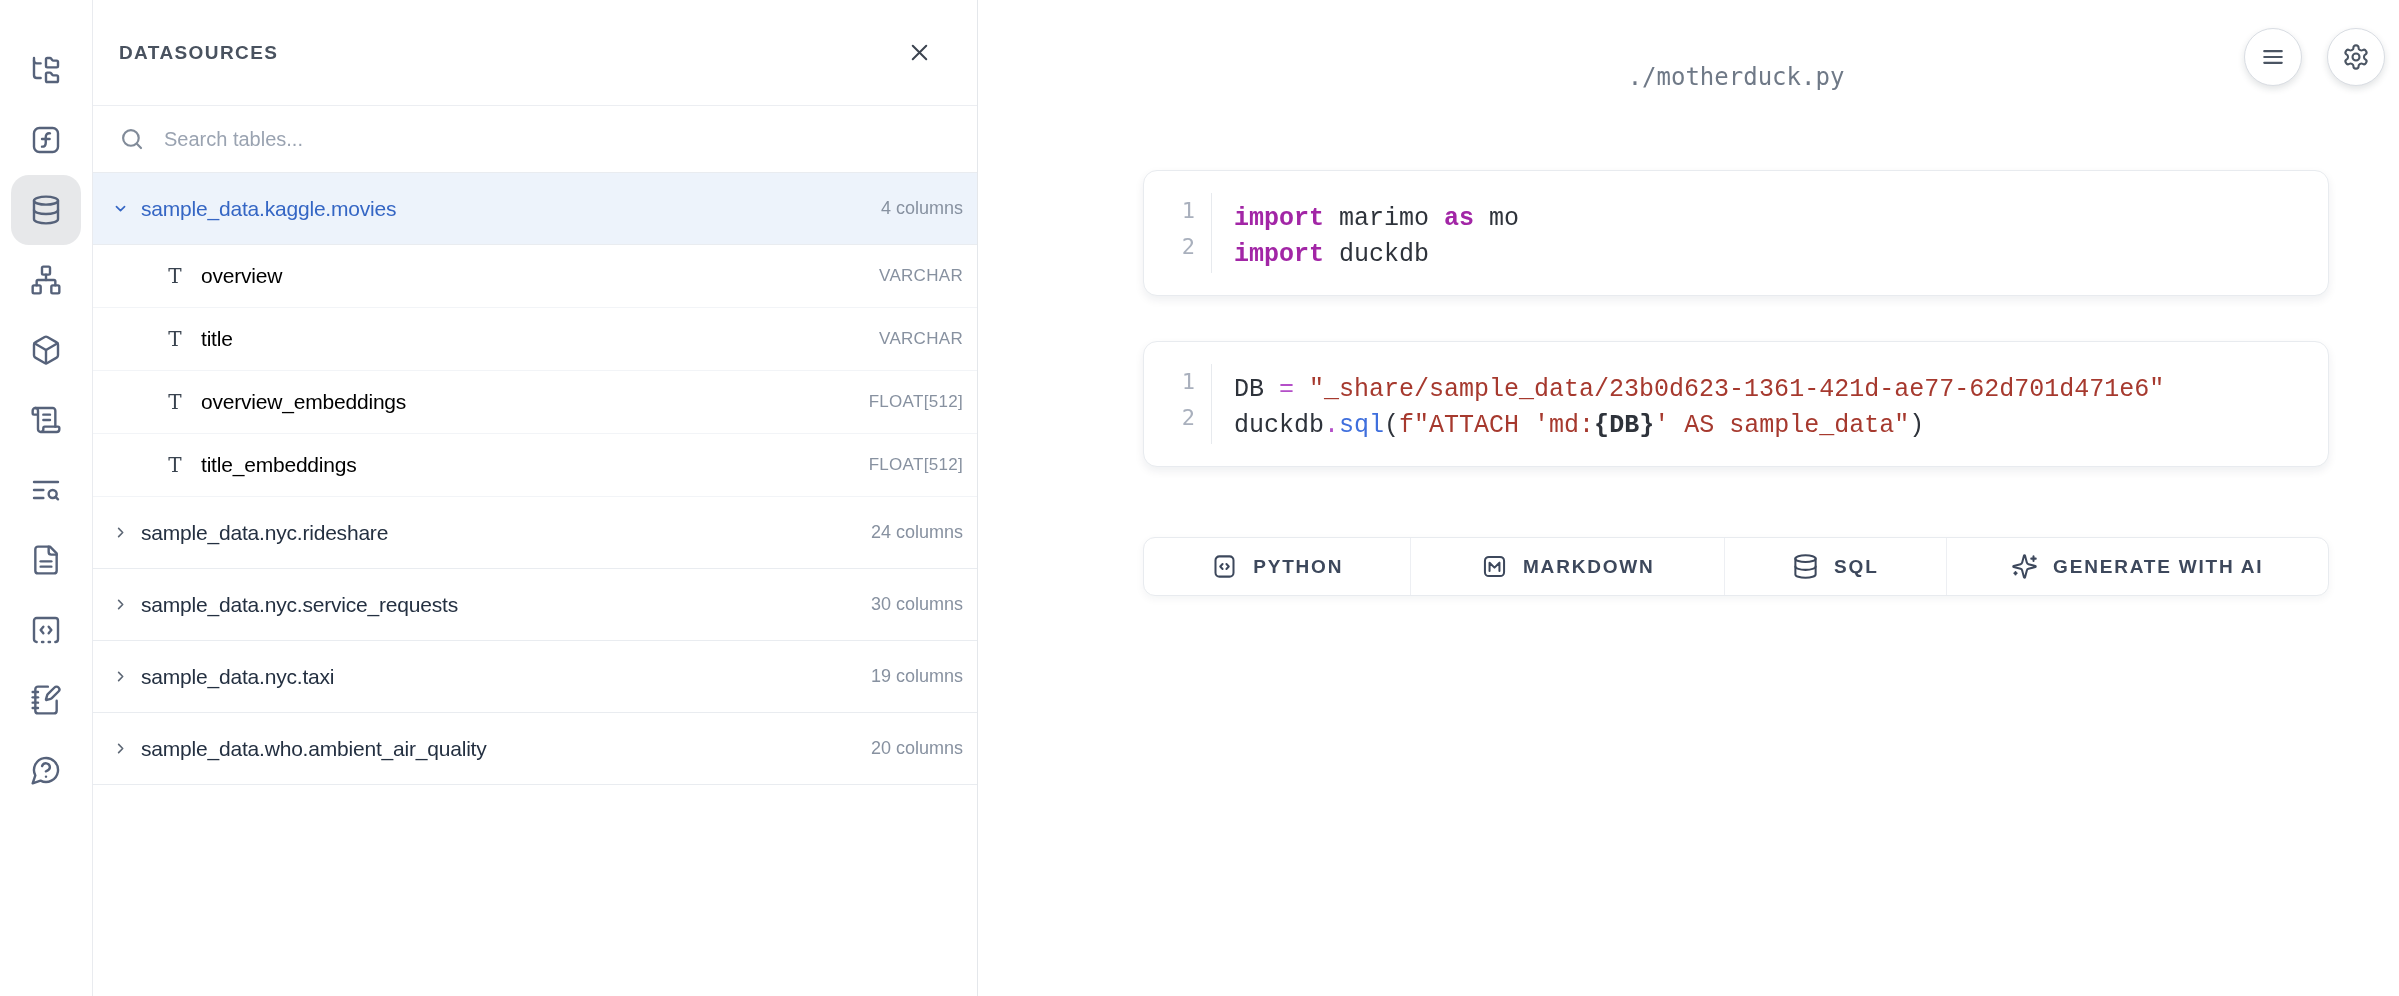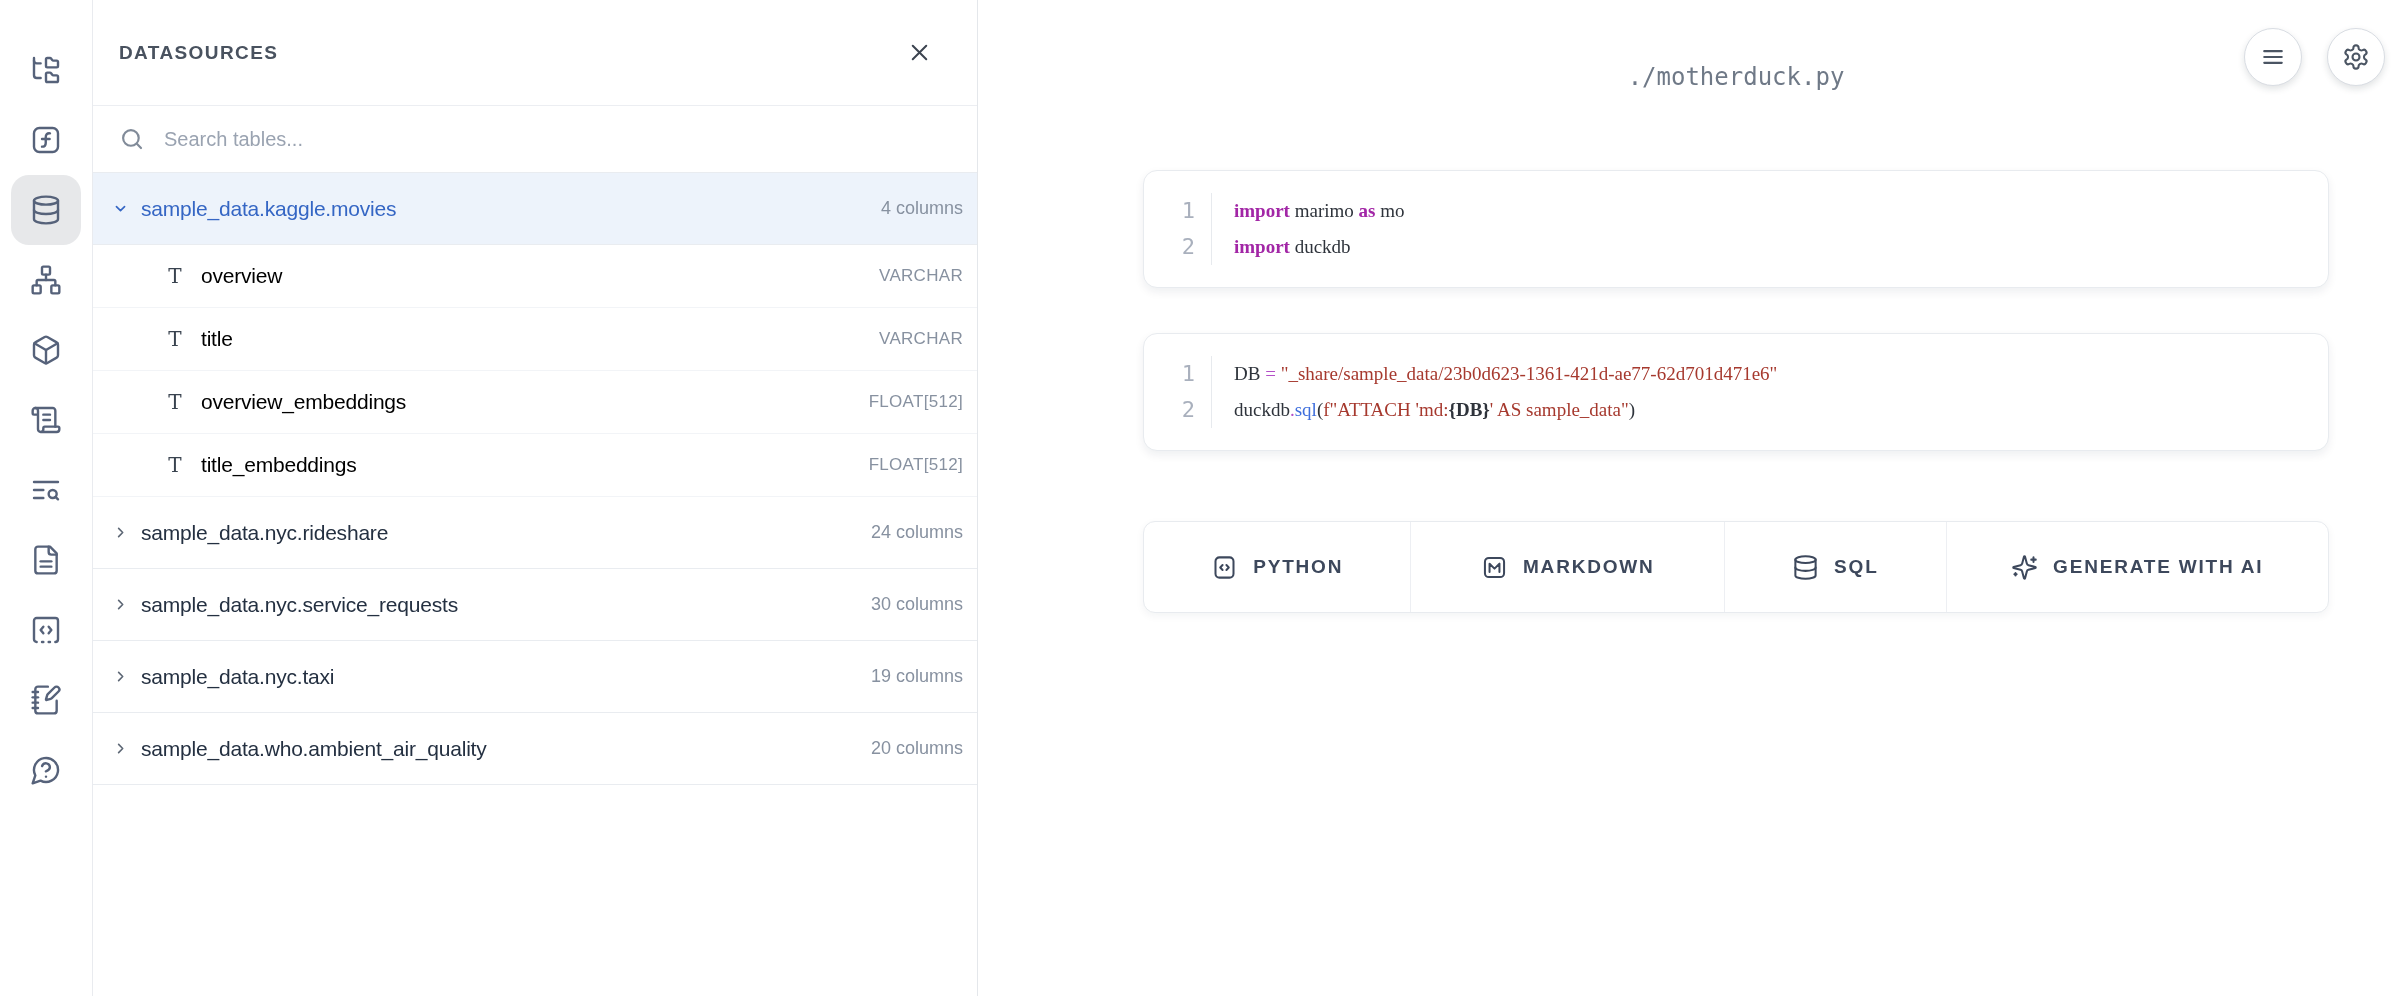--- a/index.html
+++ b/index.html
@@ -120,32 +120,32 @@
   .cell + .cell { margin-top:45px; }
   .gutter {
     flex:0 0 68px; width:68px; box-sizing:border-box;
     text-align:right; padding-right:16px;
     border-right:1px solid #e7eaee;
     font-family:"DejaVu Sans Mono", monospace;
     font-size:22px; line-height:36px; color:#a9b0bd;
   }
   .code {
     padding-left:22px; white-space:pre;
-    font-family:Liberation Serif, serif;
-    font-size:19px; line-height:36px; color:var(--code-plain);
+    font-family:Liberation Mono, monospace;
+    font-size:25px; line-height:36px; color:var(--code-plain);margin-top:8px;
   }
   .tok-kw     { color:var(--code-keyword); font-weight:700; }
   .tok-str    { color:var(--code-string); }
   .tok-fn     { color:var(--code-function); }
   .tok-op     { color:var(--code-operator); }
   .tok-plain  { color:var(--code-plain); }
   .tok-plainb { color:var(--code-plain); font-weight:700; }
 
   .add-bar {
-    margin-top:70px; height:92px; box-sizing:border-box;
+    margin-top:70px; height:59px; box-sizing:border-box;
     background:#fff; border:1px solid #e8ebef; border-radius:12px;
     box-shadow:0 3px 8px rgba(20,30,50,0.05);
     display:flex; align-items:stretch; overflow:hidden;
   }
   .add-btn {
     border:none; background:none; cursor:pointer;
     display:flex; align-items:center; justify-content:center; gap:15px;
     font-family:"Liberation Sans", sans-serif;
     font-size:19px; font-weight:700; letter-spacing:1.8px; color:#3d485c;
   }

